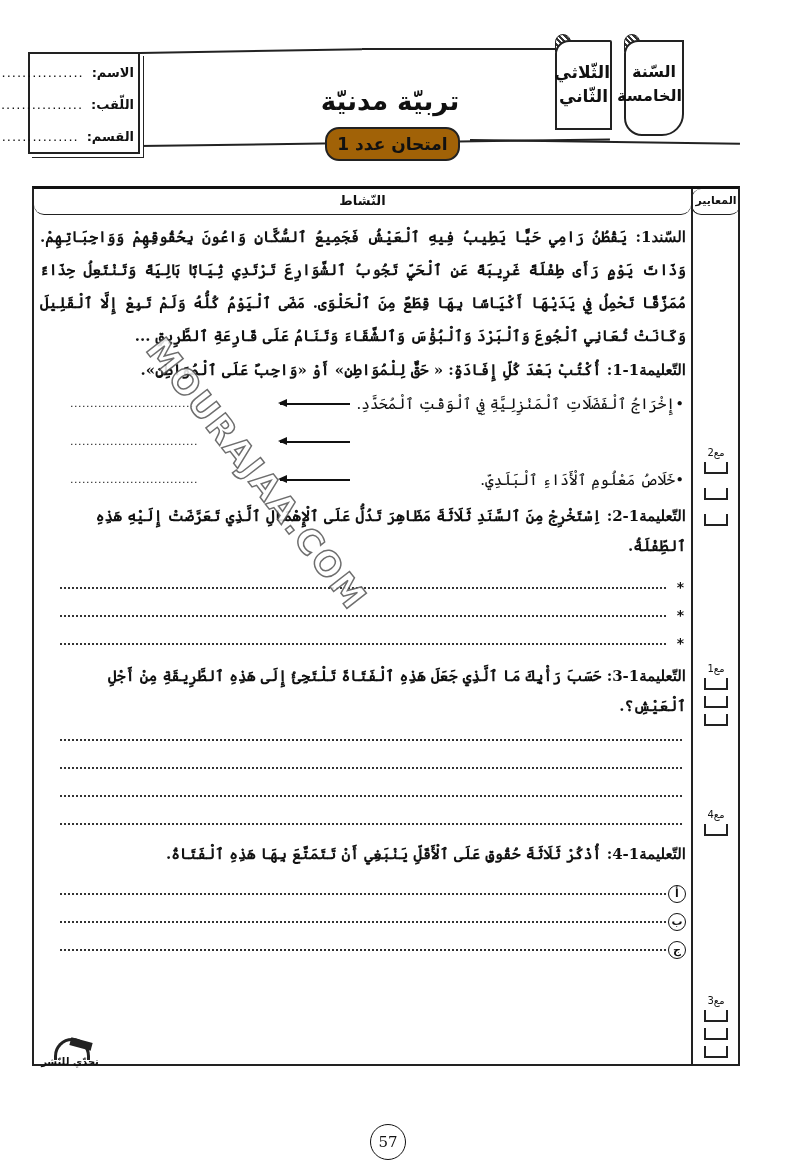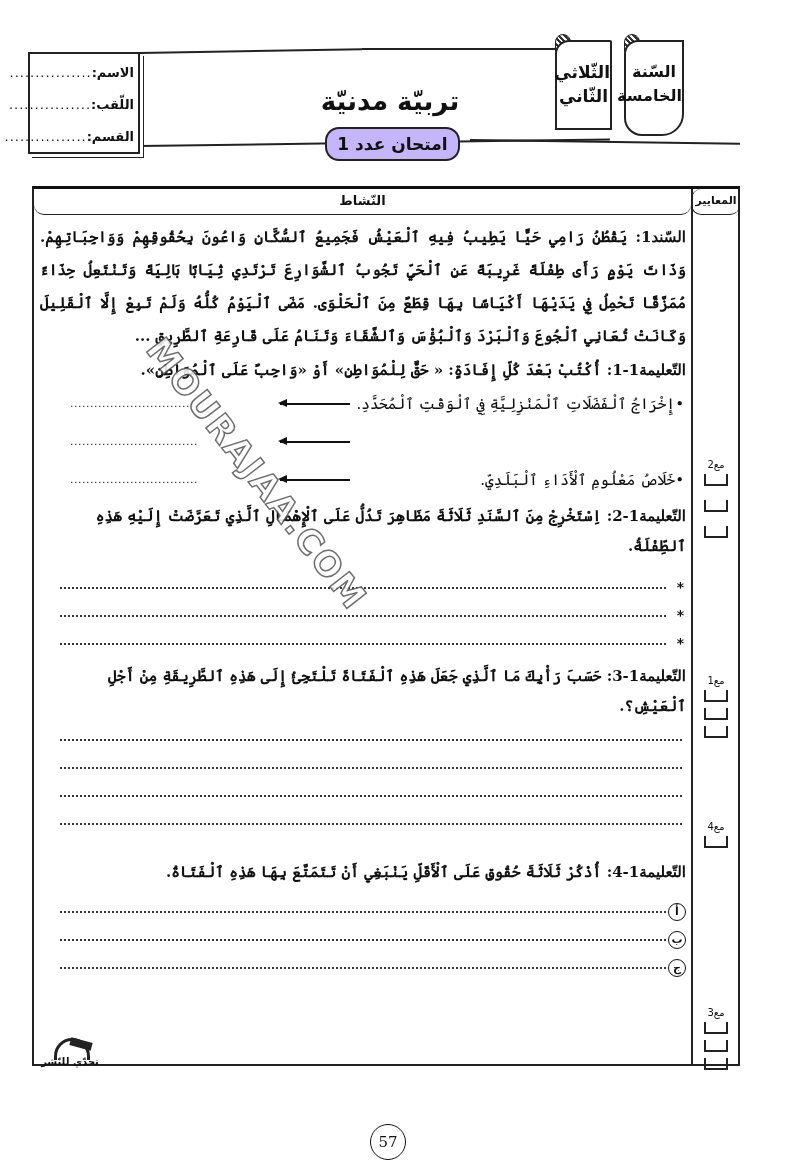--- a/index.html
+++ b/index.html
@@ -8,25 +8,25 @@
 
   
   .header { position: absolute; left: 0; top: 0; width: 807px; height: 175px; }
   .banner-top { position: absolute; left: 140px; top: 52px; width: 222px; height: 2px; background: #222; transform: rotate(-1deg); transform-origin: left; }
   .banner-top2 { position: absolute; left: 362px; top: 48px; width: 200px; height: 2px; background: #222; }
   .banner-bot { position: absolute; left: 140px; top: 145px; width: 470px; height: 2px; background: #222; transform: rotate(-0.8deg); transform-origin: left; }
   .banner-bot-r { position: absolute; left: 470px; top: 139px; width: 270px; height: 2px; background: #222; transform: rotate(0.8deg); transform-origin: left; }
 
   .id-card { position: absolute; left: 28px; top: 52px; width: 112px; height: 102px; border: 2px solid #222; background: #fff; box-shadow: 3px 3px 0 #fff, 4px 4px 0 #222; direction: rtl; padding: 4px 4px 0 2px; }
   .id-row { display: flex; align-items: baseline; font-size: 13px; font-weight: bold; height: 32px; line-height: 30px; white-space: nowrap; }
-  .id-row .lbl { margin-left: 0; }
+  .id-row .lbl { margin-left: 8px; }
   .id-row .dots { letter-spacing: 1px; font-weight: normal; }
 
   .title { position: absolute; left: 300px; top: 86px; width: 180px; text-align: center; font-size: 26px; font-weight: bold; direction: rtl; }
-  .exam-pill { position: absolute; left: 325px; top: 127px; width: 135px; height: 34px; border: 2px solid #222; border-radius: 14px; background: #c4b5fd; text-align: center; font-size: 17px; font-weight: bold; line-height: 30px; direction: rtl; }
+  .exam-pill { position: absolute; left: 325px; top: 127px; width: 135px; height: 34px; border: 2px solid #222; border-radius: 14px; background: #a16207; text-align: center; font-size: 17px; font-weight: bold; line-height: 30px; direction: rtl; }
 
   .tab { position: absolute; background: #fff; border: 2px solid #222; direction: rtl; font-weight: bold; font-size: 17px; text-align: center; line-height: 24px; }
   .tab-term { left: 555px; top: 40px; width: 57px; height: 90px; border-top-left-radius: 14px; border-top-right-radius: 2px; padding-top: 18px; }
   .tab-year { left: 624px; top: 40px; width: 60px; height: 96px; border-top-left-radius: 14px; border-bottom-left-radius: 18px; border-bottom-right-radius: 22px; padding-top: 18px; font-size: 16px; }
   .hatch { position: absolute; height: 18px; width: 16px; top: 34px; border: 1px solid #222; border-radius: 8px 8px 0 0;
     background: repeating-linear-gradient(45deg, #333 0 2px, #fff 2px 4px); }
   .hatch-term { left: 555px; }
   .hatch-year { left: 624px; }
 
   
@@ -47,21 +47,21 @@
   .bullet-row .arrow { position: absolute; top: 18px; height: 1.5px; background: #111; width: 70px; }
   .bullet-row .arrow::before { content: ""; position: absolute; left: -2px; top: -4px; border-right: 9px solid #111; border-top: 4.5px solid transparent; border-bottom: 4.5px solid transparent; }
   .bullet-row .dots { position: absolute; left: 30px; top: 0; letter-spacing: 0.5px; font-family: "DejaVu Sans", sans-serif; font-size: 11px; color: #222; }
 
   .ans-line { position: relative; height: 28px; }
   .ans-line .dotline { position: absolute; left: 20px; right: 20px; bottom: 8px; border-bottom: 2px dotted #333; }
   .ans-line .mark { position: absolute; right: 2px; bottom: 2px; font-size: 14px; font-weight: bold; font-family: "DejaVu Sans", sans-serif; }
   .ans-line .circ { position: absolute; right: 0; bottom: 0; width: 18px; height: 18px; border: 1.5px solid #111; border-radius: 50%; font-size: 11px; text-align: center; line-height: 15px; font-family: "DejaVu Sans", sans-serif; font-weight: bold; }
 
   
-  .crit { position: absolute; left: 664px; width: 36px; margin-top: 12px; }
+  .crit { position: absolute; left: 664px; width: 36px; }
   .crit .clabel { font-size: 10px; text-align: center; direction: rtl; margin-bottom: 4px; }
   .crit .cbox { width: 24px; height: 12px; border: 2px solid #222; border-top: none; margin: 0 auto 14px auto; }
 
   
   .page-num { position: absolute; left: 370px; top: 1124px; width: 36px; height: 36px; border: 1.5px solid #111; border-radius: 50%; text-align: center; line-height: 34px; font-size: 15px; font-family: "DejaVu Serif", serif; }
   .publisher { position: absolute; left: 40px; top: 1038px; width: 60px; height: 34px; }
   .publisher .cap { position: absolute; left: 14px; top: 0; width: 36px; height: 22px; border: 3px solid #222; border-bottom: none; border-radius: 20px 20px 0 0; }
   .publisher .capfill { position: absolute; left: 30px; top: 2px; width: 22px; height: 8px; background: #222; transform: rotate(15deg); }
   .publisher .ptxt { position: absolute; left: 0; top: 18px; font-size: 10px; direction: rtl; width: 60px; text-align: center; font-weight: bold; }
 
@@ -163,21 +163,21 @@
     <div class="ans-line">
         <div class="dotline" style="right:4px"></div>
       </div>
     <div class="ans-line">
         <div class="dotline" style="right:4px"></div>
       </div>
     <div class="ans-line">
         <div class="dotline" style="right:4px"></div>
       </div>
 
-    <div class="q" style="margin-top:24px">
+    <div class="q" style="margin-top:6px">
       <span class="qkey">التّعليمة1-4:</span>
       <span>أُذْكُرْ ثَلَاثَةَ حُقُوقٍ عَلَى ٱلْأَقَلِّ يَنْبَغِي أَنْ تَتَمَتَّعَ بِهَا هَذِهِ ٱلْفَتَاةُ.</span>
     </div>
     <div style="height:6px"></div>
     <div class="ans-line">
         <span class="circ">أ</span>
         <div class="dotline"></div>
       </div>
     <div class="ans-line">
         <span class="circ">ب</span>

